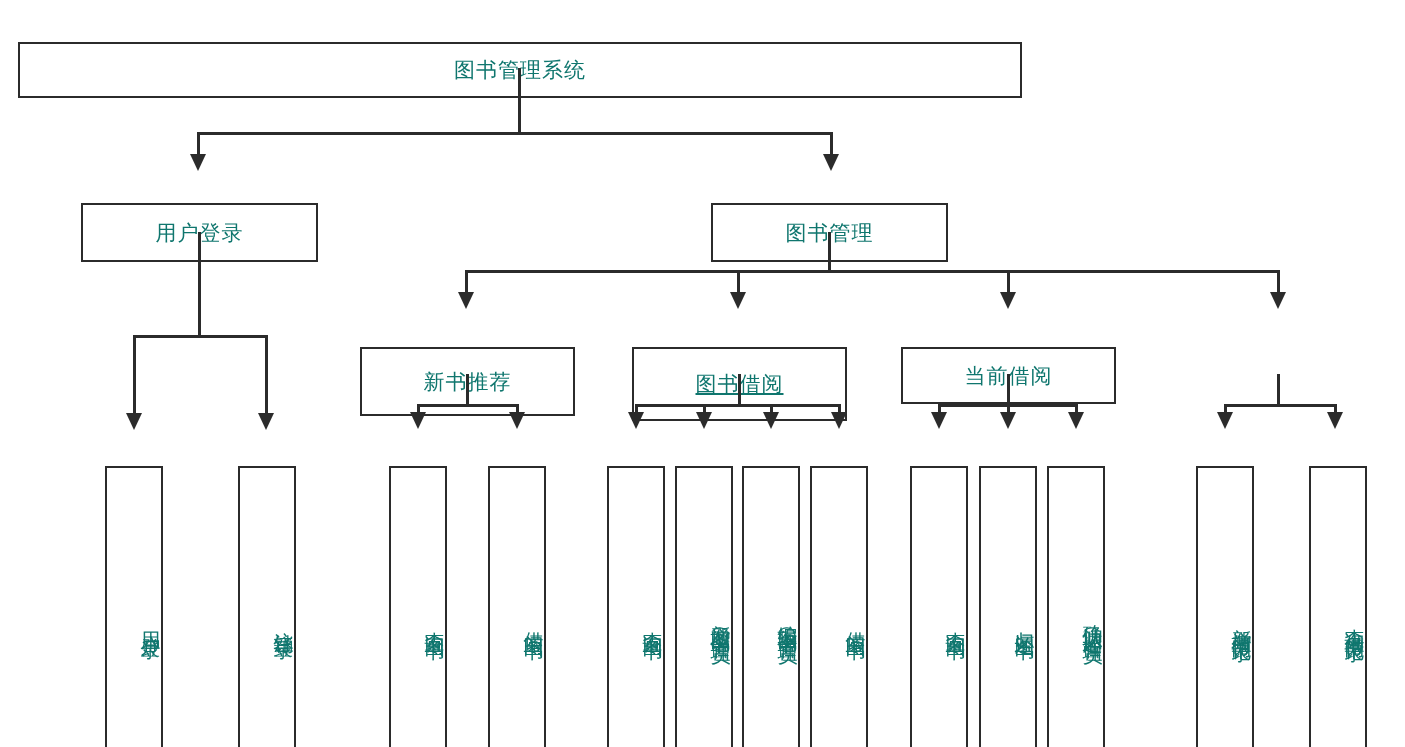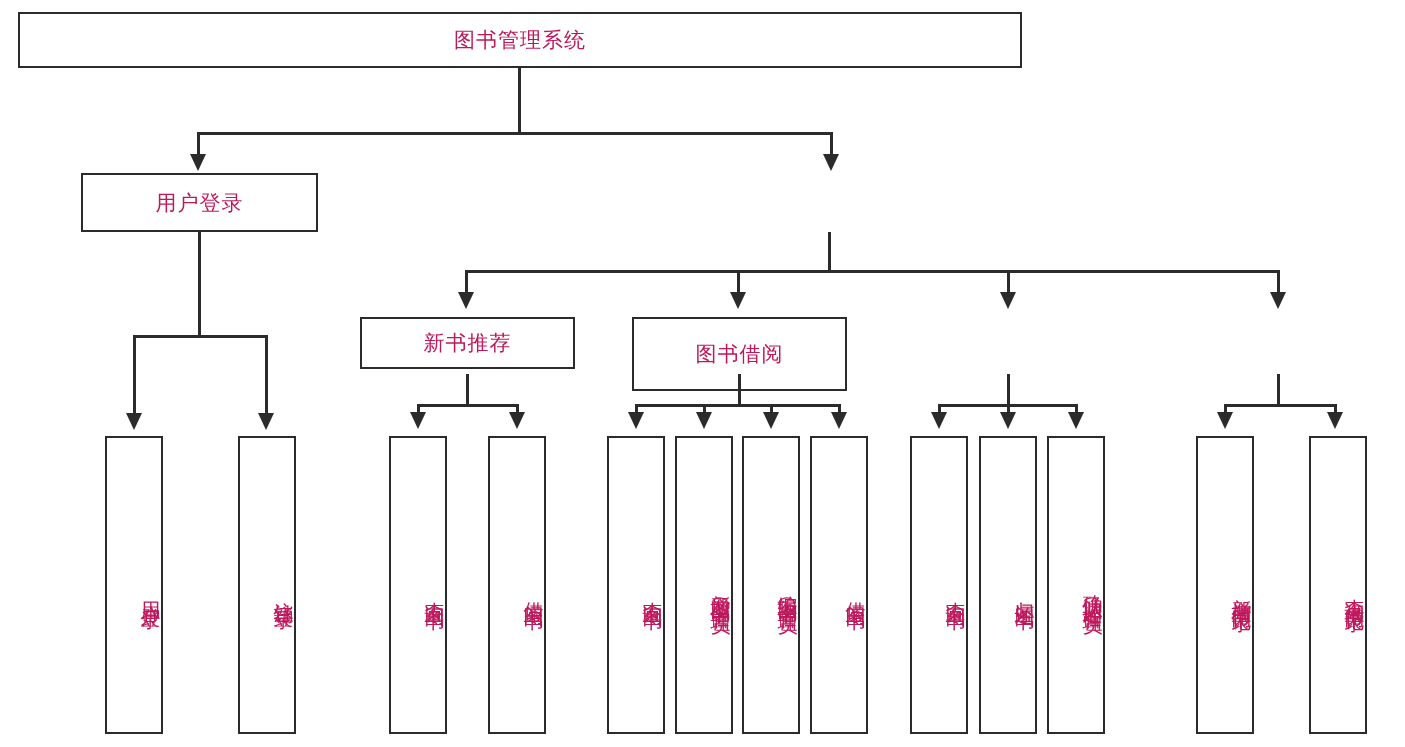--- a/index.html
+++ b/index.html
@@ -18,21 +18,22 @@
     overflow: hidden;
   }
   .node {
     position: absolute;
     box-sizing: border-box;
     border: 2px solid #2b2b2b;
     background: #ffffff;
     display: flex;
     align-items: center;
     justify-content: center;
-    color: #be185d;
+    color: #0f766e;
+    margin-top: 30px;
   }
   .node.horiz {
     font-size: 21px;
     letter-spacing: 1px;
     white-space: nowrap;
   }
   .node.vert {
     writing-mode: vertical-rl;
     text-orientation: upright;
     font-size: 20px;
@@ -86,20 +87,23 @@
   <div class="edge v" style="left:197px; top:132px; width:3px; height:24px;"></div>
   <div class="arrow" style="left:190px; top:154px;"></div>
 
   <div class="edge v" style="left:830px; top:132px; width:3px; height:24px;"></div>
   <div class="arrow" style="left:823px; top:154px;"></div>
 
   <div class="node horiz" style="left:81px; top:173px; width:237px; height:59px;">
     <span>用户登录</span>
   </div>
 
+  <div class="node horiz" style="left:711px; top:173px; width:237px; height:59px;">
+    <span>图书管理</span>
+  </div>
 
   <div class="edge v" style="left:198px; top:232px; width:3px; height:105px;"></div>
   <div class="edge h" style="left:133px; top:335px; width:135px; height:3px;"></div>
   <div class="edge v" style="left:133px; top:335px; width:3px; height:80px;"></div>
   <div class="arrow" style="left:126px; top:413px;"></div>
   <div class="edge v" style="left:265px; top:335px; width:3px; height:80px;"></div>
   <div class="arrow" style="left:258px; top:413px;"></div>
 
   <div class="edge v" style="left:828px; top:232px; width:3px; height:40px;"></div>
   <div class="edge h" style="left:465px; top:270px; width:815px; height:3px;"></div>
@@ -109,25 +113,28 @@
 
   <div class="edge v" style="left:737px; top:270px; width:3px; height:24px;"></div>
   <div class="arrow" style="left:730px; top:292px;"></div>
 
   <div class="edge v" style="left:1007px; top:270px; width:3px; height:24px;"></div>
   <div class="arrow" style="left:1000px; top:292px;"></div>
 
   <div class="edge v" style="left:1277px; top:270px; width:3px; height:24px;"></div>
   <div class="arrow" style="left:1270px; top:292px;"></div>
 
-  <div class="node horiz" style="left:360px; top:317px; width:215px; height:52px;">
+  <div class="node horiz" style="left:360px; top:317px; width:215px; height:69px;">
     <span>新书推荐</span>
   </div>
-  <div class="node horiz" style="left:632px; top:317px; width:215px; height:74px;">
+  <div class="node horiz" style="left:632px; top:317px; width:215px; height:74px;text-decoration:underline;">
     <span>图书借阅</span>
+  </div>
+  <div class="node horiz" style="left:901px; top:317px; width:215px; height:57px;">
+    <span>当前借阅</span>
   </div>
 
   <div class="edge v" style="left:466px; top:374px; width:3px; height:32px;"></div>
   <div class="edge h" style="left:417px; top:404px; width:102px; height:3px;"></div>
   <div class="edge v" style="left:417px; top:404px; width:3px; height:12px;"></div>
   <div class="arrow" style="left:410px; top:412px;"></div>
   <div class="edge v" style="left:516px; top:404px; width:3px; height:12px;"></div>
   <div class="arrow" style="left:509px; top:412px;"></div>
 
   <div class="edge v" style="left:738px; top:374px; width:3px; height:32px;"></div>

